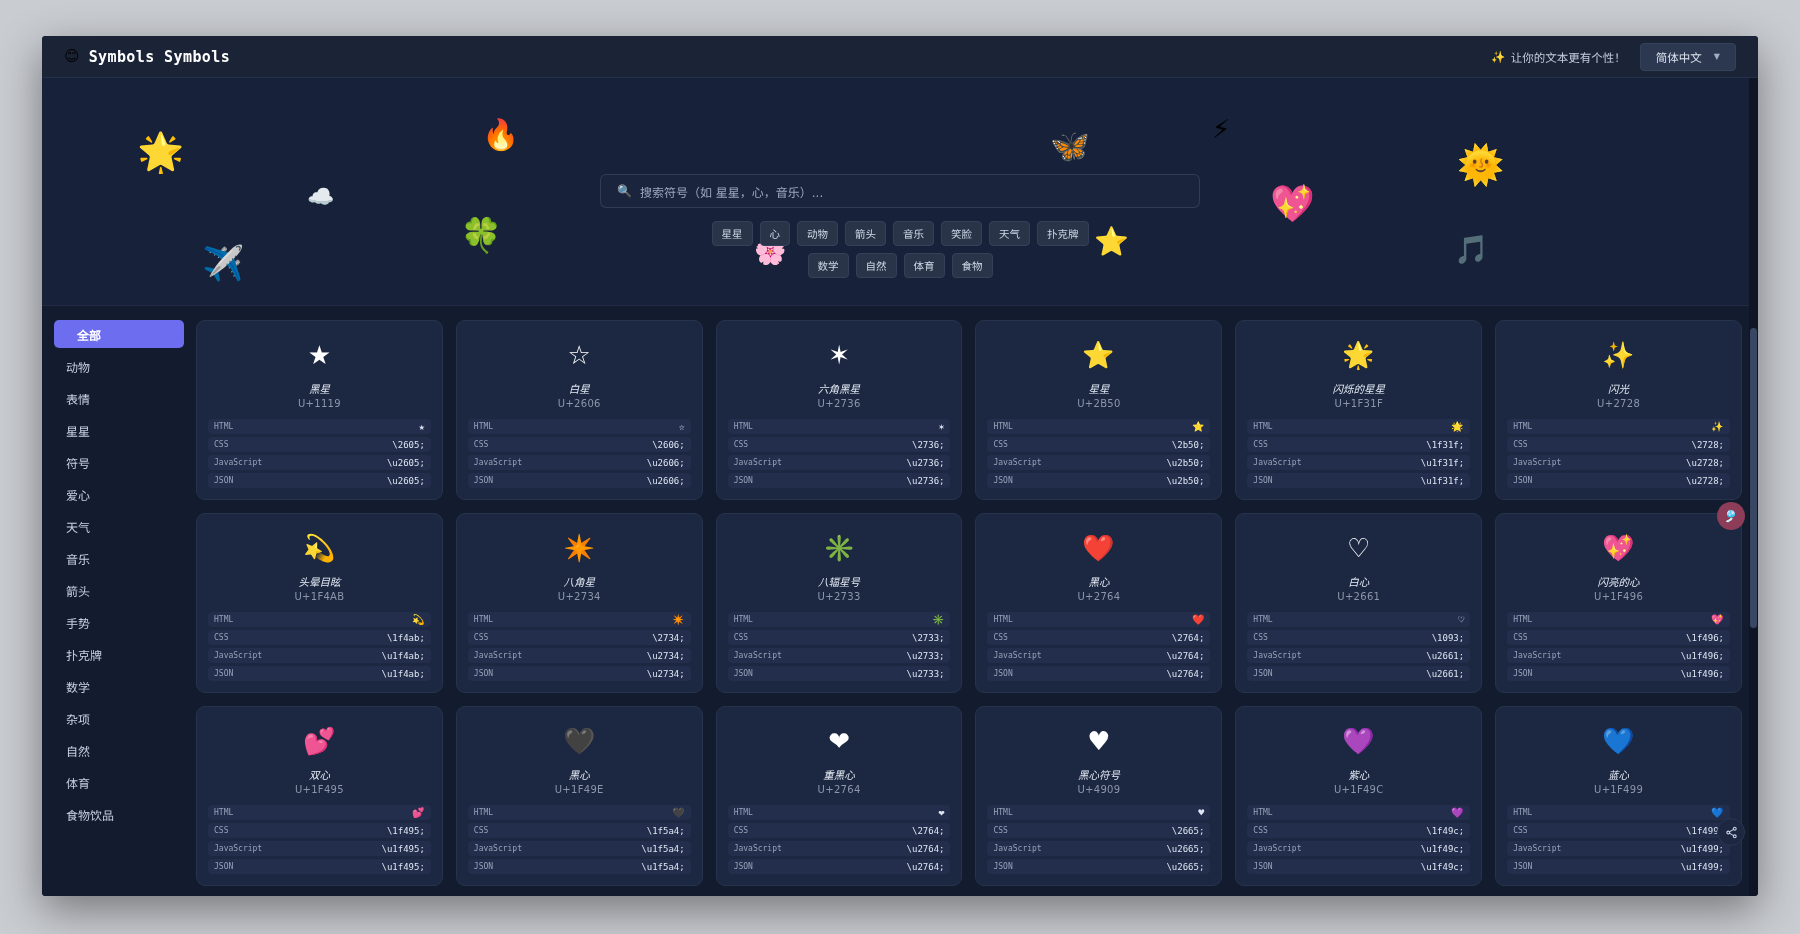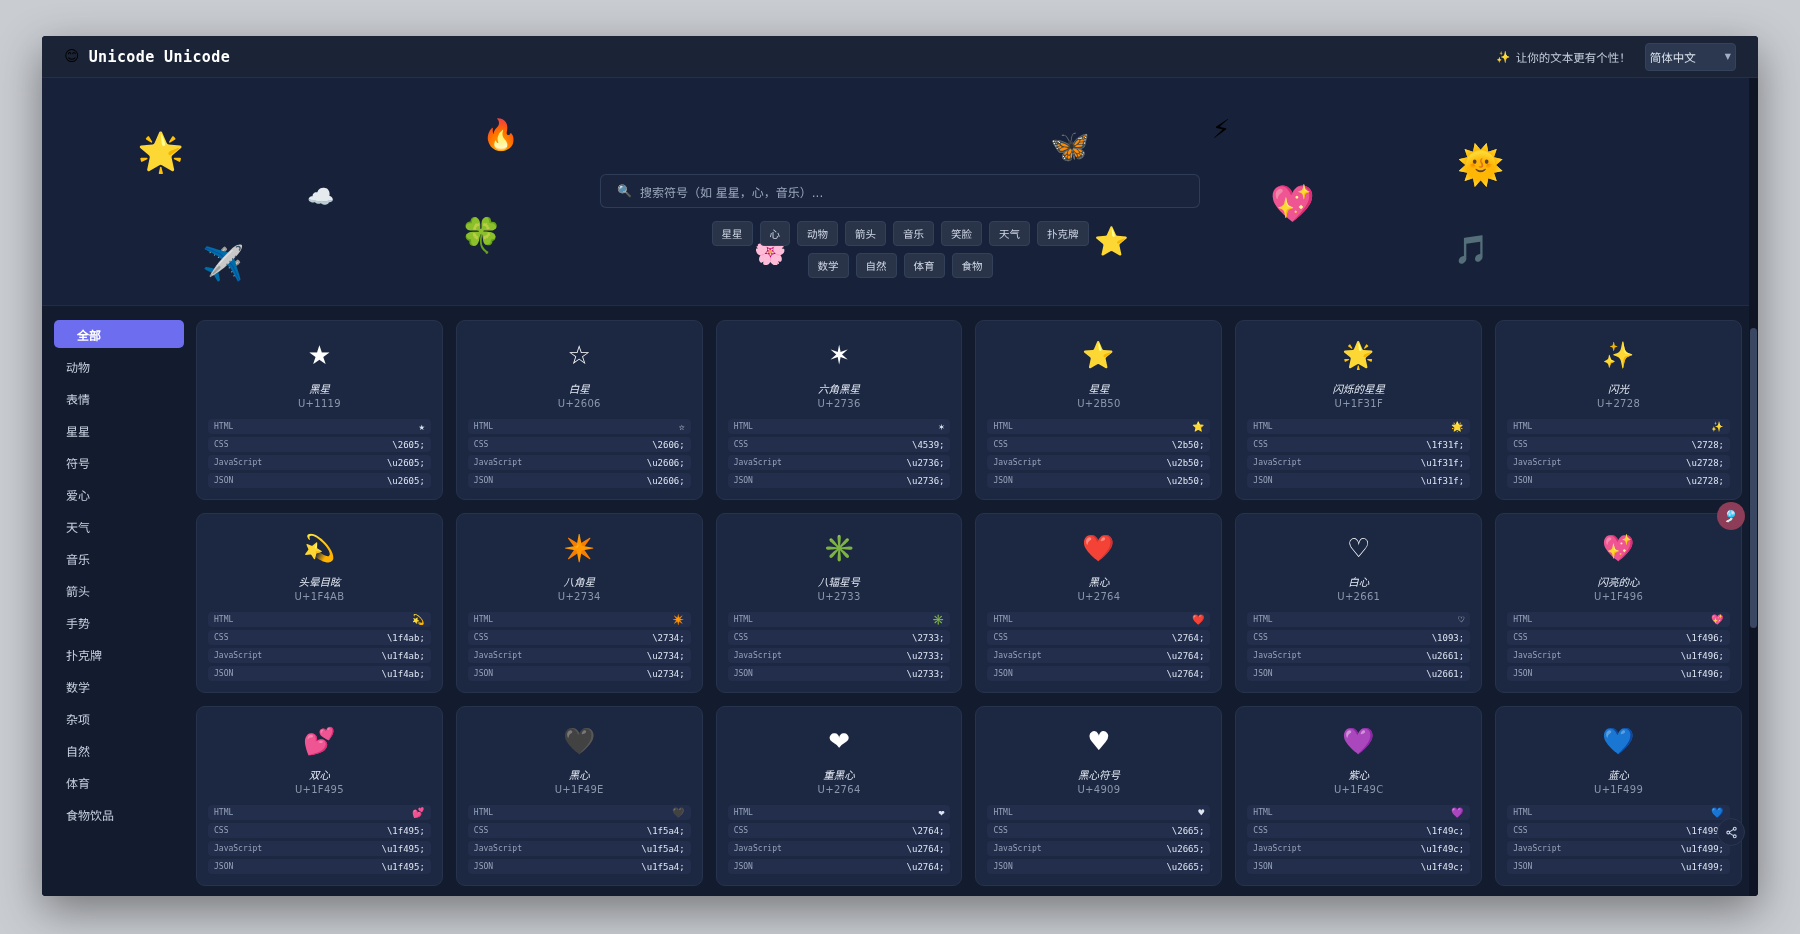--- a/index.html
+++ b/index.html
@@ -33,22 +33,22 @@
   .brand-emoji { font-size: 15px; line-height: 1; }
   .brand-title {
     color: #ffffff; font-size: 15px; font-weight: bold;
     letter-spacing: 0.4px;
     font-family: "DejaVu Sans Mono", "Liberation Mono", monospace;
   }
   .topbar-right { margin-left: auto; display: flex; align-items: center; gap: 14px; }
   .tagline { color: #c3ccdb; font-size: 11.5px; display: flex; align-items: center; gap: 5px; }
   .lang-select {
     background: #2b3850; color: #dde4ef; font-size: 11.5px;
-    border-radius: 4px; padding: 5px 4px;
-    display: flex; align-items: center; gap: 29px;
+    border-radius: 4px; padding: 5px 15px;
+    display: flex; align-items: center; gap: 12px;
     border: 1px solid #35425c;
   }
   .chev { font-size: 8px; color: #9fb0c8; }
 
   
   .hero {
     position: relative;
     height: 228px;
     background: #18213a;
     overflow: hidden;
@@ -145,21 +145,21 @@
 </style>
 </head>
 <body>
 
 <div class="browser-frame">
   <div class="page">
 
     <div class="topbar">
       <div class="brand">
         <span class="brand-emoji">😊</span>
-        <span class="brand-title">Unicode Unicode</span>
+        <span class="brand-title">Symbols Symbols</span>
       </div>
       <div class="topbar-right">
         <div class="tagline">
           <span>✨</span>
           <span>让你的文本更有个性！</span>
         </div>
         <div class="lang-select">
           <span>简体中文</span>
           <span class="chev">▼</span>
         </div>
@@ -306,21 +306,21 @@
               <div class="card-glyph">✶</div>
               <div class="card-name">六角黑星</div>
               <div class="card-code">U+2736</div>
               <div class="rows">
                 <div class="row">
                   <span class="row-k">HTML</span>
                   <span class="row-v glyphval">✶</span>
                 </div>
                 <div class="row">
                   <span class="row-k">CSS</span>
-                  <span class="row-v">\4539;</span>
+                  <span class="row-v">\2736;</span>
                 </div>
                 <div class="row">
                   <span class="row-k">JavaScript</span>
                   <span class="row-v">\u2736;</span>
                 </div>
                 <div class="row">
                   <span class="row-k">JSON</span>
                   <span class="row-v">\u2736;</span>
                 </div>
               </div>

